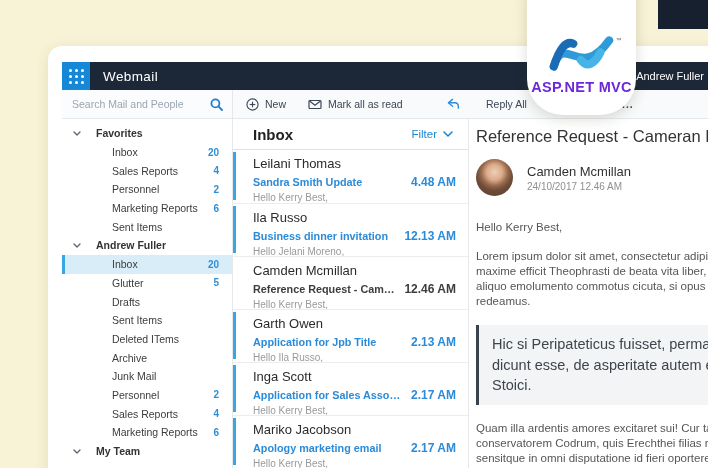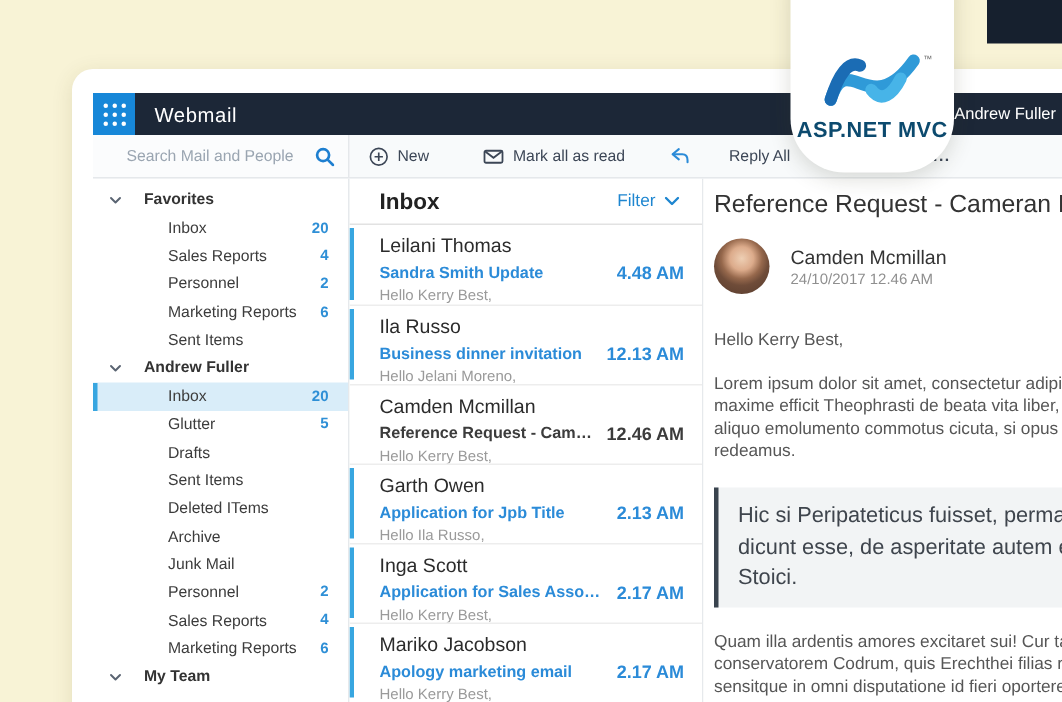--- a/index.html
+++ b/index.html
@@ -19,25 +19,25 @@
             grid-template-rows:repeat(3,3px);gap:3px;justify-content:center;align-content:center;cursor:pointer;}
   .apps-btn i{width:3px;height:3px;background:#fff;border-radius:50%;}
   .app-title{color:#fff;font-size:13.5px;letter-spacing:.4px;margin-left:13px;font-weight:400;}
   .user-name{position:absolute;right:24px;top:0;line-height:28px;color:#fff;font-size:11px;cursor:pointer;}
 
   
   .toolbar{position:relative;height:28px;background:#f8fafb;border-bottom:1px solid #e5e8eb;flex:0 0 auto;}
   .search-box{position:absolute;left:0;top:0;width:170px;height:28px;background:#fbfcfd;border-right:1px solid #e5e8eb;
               display:flex;align-items:center;}
   .search-box input{border:0;outline:0;background:transparent;flex:1;font-size:10.5px;color:#444;
-                    padding-left:10px;font-family:inherit;text-align:center;}
+                    padding-left:10px;font-family:inherit;}
   .search-box input::placeholder{color:#9aa5b1;}
   .search-ico{margin-right:9px;display:flex;cursor:pointer;}
   .tb-btn{position:absolute;top:0;height:28px;display:flex;align-items:center;gap:6px;font-size:10.5px;color:#3c4656;cursor:pointer;}
-  .tb-new{left:184px;} .tb-mark{left:260px;justify-content:center;} .tb-reply{left:384px;color:#3c4656;gap:26px;} .tb-more{left:560px;font-weight:bold;letter-spacing:1px;color:#3c4656;}
+  .tb-new{left:184px;} .tb-mark{left:246px;justify-content:center;} .tb-reply{left:384px;color:#3c4656;gap:26px;} .tb-more{left:560px;font-weight:bold;letter-spacing:1px;color:#3c4656;}
 
   
   .columns{flex:1;display:flex;min-height:0;}
   .sidebar{width:170px;flex:0 0 auto;background:#fff;padding-top:5px;overflow:hidden;}
   .sb-row{height:18.7px;display:flex;align-items:center;font-size:10.5px;color:#3c3c3c;cursor:pointer;position:relative;}
   .sb-section{font-weight:700;color:#333;}
   .sb-chev{margin-left:11px;display:flex;}
   .sb-sec-label{margin-left:15px;}
   .sb-item-label{margin-left:50px;white-space:nowrap;}
   .sb-count{margin-left:auto;margin-right:13px;color:#2e8fd6;font-weight:700;font-size:10px;}
@@ -74,21 +74,21 @@
   .rp-quote{margin:16px 0 16px 0;background:#f2f4f5;border-left:3px solid #39434e;padding:9px 0 9px 13px;
             font-size:14.5px;color:#3f454d;}
   .rp-quote .rp-line{line-height:20.5px;}
 
   
   .badge{position:absolute;left:527px;top:-40px;width:109px;height:155px;background:#fff;border-radius:36px;
          box-shadow:0 4px 14px rgba(60,60,40,.18);display:flex;flex-direction:column;align-items:center;justify-content:flex-end;
          padding-bottom:20px;box-sizing:border-box;z-index:20;}
   .badge-logo{position:relative;margin-bottom:6px;}
   .badge-tm{position:absolute;right:-7px;top:2px;font-size:6px;color:#666;}
-  .badge-text{font-size:14.5px;font-weight:700;color:#0c4a6e;letter-spacing:.3px;white-space:nowrap;}
+  .badge-text{font-size:14.5px;font-weight:700;color:#6d28d9;letter-spacing:.3px;white-space:nowrap;}
 
   svg{display:block;}
 </style>
 </head>
 <body>
 
 <div class="canvas">
 
   <div class="corner-block"></div>
 

